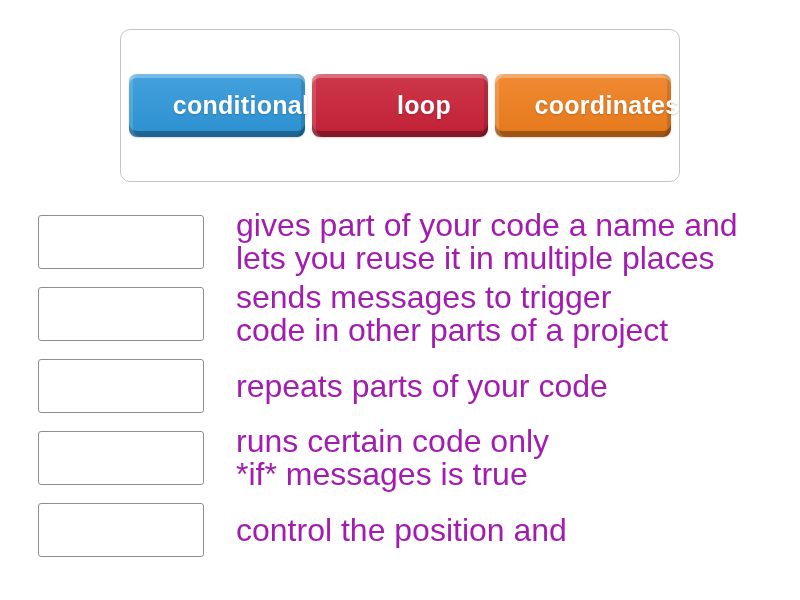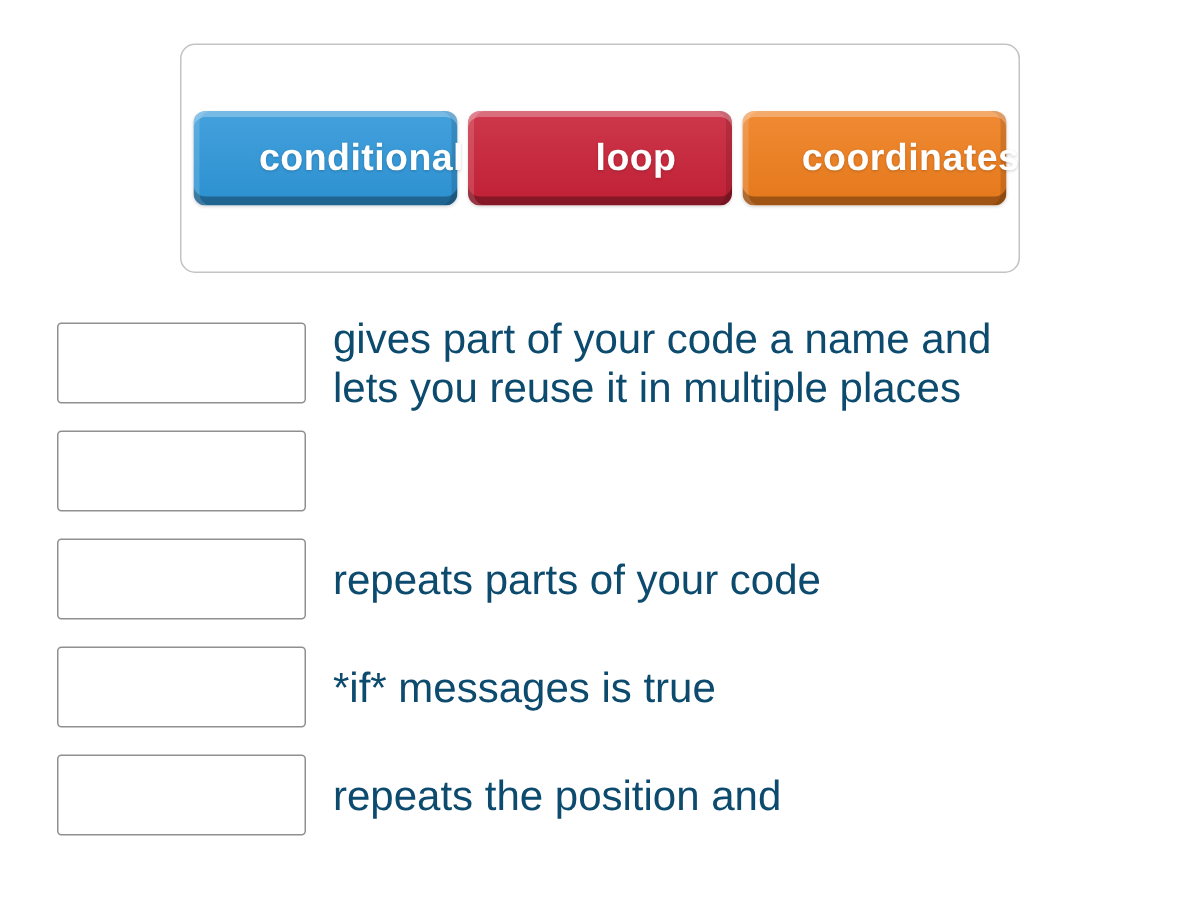--- a/index.html
+++ b/index.html
@@ -76,23 +76,23 @@
   .answer-slot {
     box-sizing: border-box;
     width: 166px;
     height: 54px;
     flex: 0 0 166px;
     border: 1px solid #8f8f8f;
     border-radius: 3px;
     background: #ffffff;
   }
   .definition {
-    margin-left: 18px;
-    color: #0c4a6e;
-    font-size: 28px;
+    margin-left: 32px;
+    color: #a21caf;
+    font-size: 32px;
     line-height: 33px;
     white-space: nowrap;
   }
   .def-line { height: auto; }
 </style>
 </head>
 <body>
 
 <div class="page">
 
@@ -115,38 +115,43 @@
     <div class="match-row">
       <div class="answer-slot"></div>
       <div class="definition">
         <div class="def-line">gives part of your code a name and</div>
         <div class="def-line">lets you reuse it in multiple places</div>
       </div>
     </div>
 
     <div class="match-row">
       <div class="answer-slot"></div>
+      <div class="definition">
+        <div class="def-line">sends messages to trigger</div>
+        <div class="def-line">code in other parts of a project</div>
+      </div>
     </div>
 
     <div class="match-row">
       <div class="answer-slot"></div>
       <div class="definition">
         <div class="def-line">repeats parts of your code</div>
         <div class="def-line"></div>
       </div>
     </div>
 
     <div class="match-row">
       <div class="answer-slot"></div>
       <div class="definition">
+        <div class="def-line">runs certain code only</div>
         <div class="def-line">*if* messages is true</div>
       </div>
     </div>
 
     <div class="match-row">
       <div class="answer-slot"></div>
       <div class="definition">
-        <div class="def-line">repeats the position and</div>
+        <div class="def-line">control the position and</div>
       </div>
     </div>
 
   </div>
 </div>
 
 </body></html>

